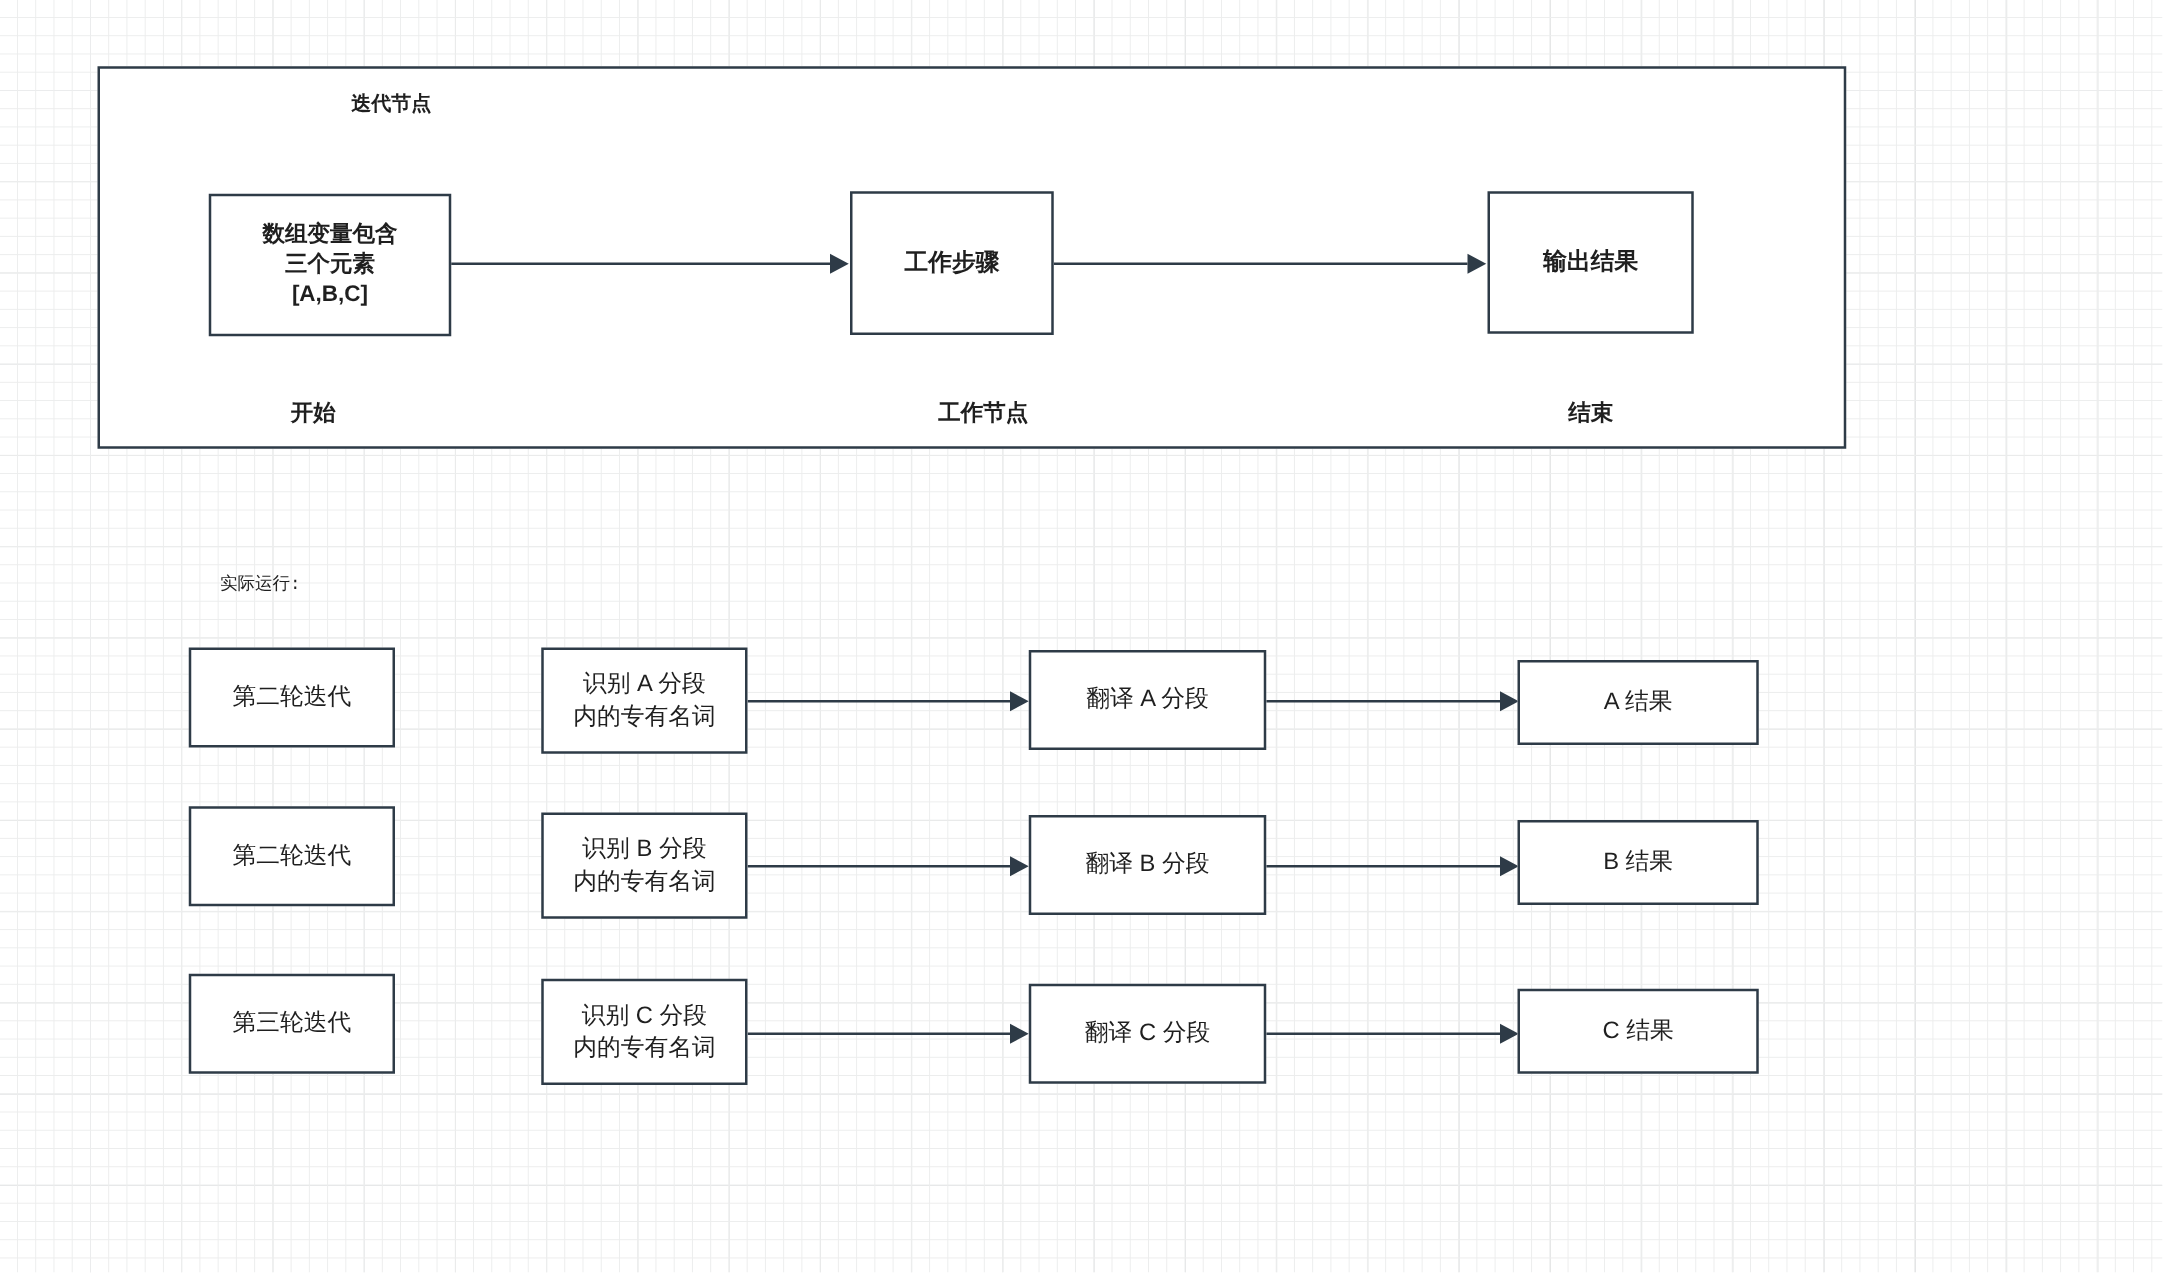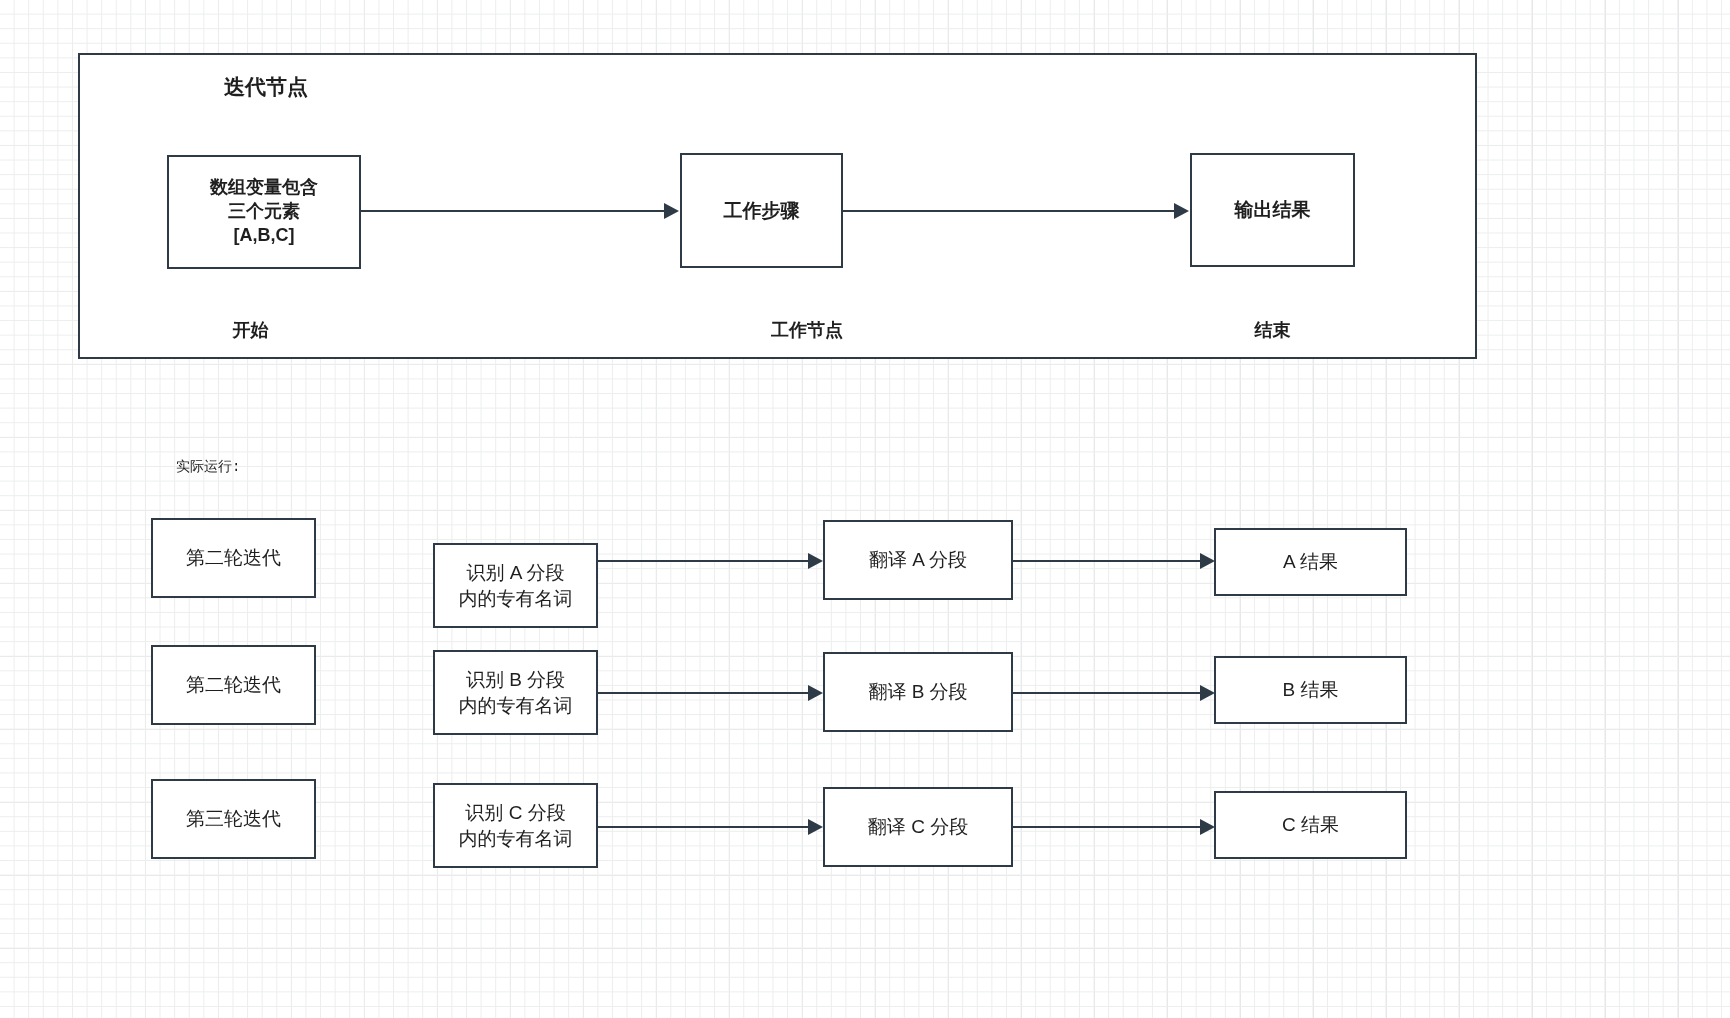--- a/index.html
+++ b/index.html
@@ -73,28 +73,28 @@
     position: absolute;
     width: 0; height: 0;
     border-top: 8px solid transparent;
     border-bottom: 8px solid transparent;
     border-left: 15px solid #2e3b47;
     z-index: 2;
   }
 
   
   #top-panel { left: 78px; top: 53px; width: 1399px; height: 306px; }
-  #top-panel-title { left: 165px; top: 73px; width: 180px; font-size: 21px; font-weight: bold; text-align: center; margin-left: 11px; }
+  #top-panel-title { left: 165px; top: 73px; width: 180px; font-size: 16px; font-weight: bold; text-align: right; }
 
   #node-start   { left: 167px; top: 155px; width: 194px; height: 114px; font-size: 18px; font-weight: bold; }
   #node-work    { left: 680px; top: 153px; width: 163px; height: 115px; font-size: 19px; font-weight: bold; }
   #node-output  { left: 1190px; top: 153px; width: 165px; height: 114px; font-size: 19px; font-weight: bold; }
 
   #cap-start  { left: 167px; top: 318px; width: 167px; font-size: 18px; font-weight: bold; }
-  #cap-work   { left: 680px; top: 318px; width: 163px; font-size: 18px; font-weight: bold; text-align: right; }
+  #cap-work   { left: 705px; top: 318px; width: 163px; font-size: 18px; font-weight: bold; }
   #cap-end    { left: 1190px; top: 318px; width: 165px; font-size: 18px; font-weight: bold; }
 
   
   #run-label { left: 176px; top: 458px; font-size: 14px; text-align: left; font-family: Liberation Mono, monospace; }
 
   .iter-node   { width: 165px; height: 80px; font-size: 19px; }
   .detect-node { width: 165px; height: 85px; font-size: 19px; }
   .trans-node  { width: 190px; height: 80px; font-size: 19px; }
   .result-node { width: 193px; height: 68px; font-size: 19px; }
 </style>
@@ -122,21 +122,21 @@
 <div class="arrowhead" style="left:1174px; top:203px;"></div>
 
 <div class="caption" id="cap-start">开始</div>
 <div class="caption" id="cap-work">工作节点</div>
 <div class="caption" id="cap-end">结束</div>
 
 <div class="caption" id="run-label">实际运行:</div>
 
 <div class="node iter-node" style="left:151px; top:518px;">第二轮迭代</div>
 
-<div class="node detect-node" style="left:433px; top:518px;margin-top:25px;">识别 A 分段
+<div class="node detect-node" style="left:433px; top:518px;">识别 A 分段
 内的专有名词</div>
 
 <div class="edge" style="left:598px; top:560px; width:210px;"></div>
 <div class="arrowhead" style="left:808px; top:553px;"></div>
 
 <div class="node trans-node" style="left:823px; top:520px;">翻译 A 分段</div>
 
 <div class="edge" style="left:1013px; top:560px; width:187px;"></div>
 <div class="arrowhead" style="left:1200px; top:553px;"></div>
 

